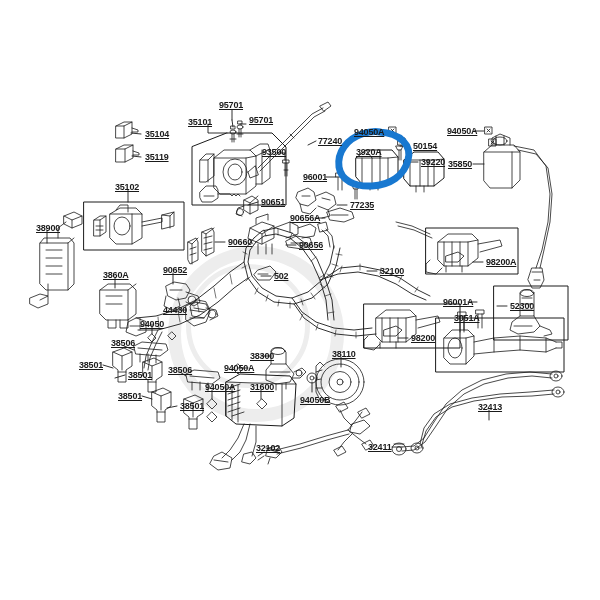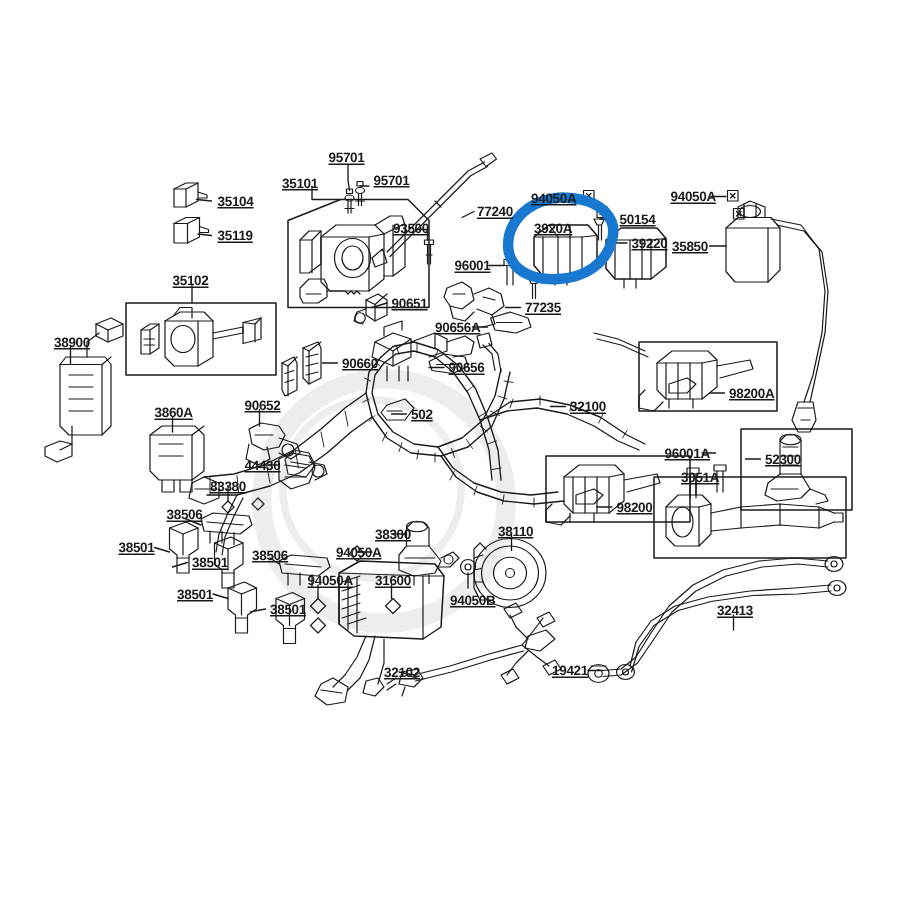--- a/index.html
+++ b/index.html
@@ -511,32 +511,32 @@
   <div class="lbl" style="left:228px;top:238px">90660</div>
   <div class="lbl" style="left:299px;top:241px">90656</div>
   <div class="lbl" style="left:486px;top:258px">98200A</div>
   <div class="lbl" style="left:103px;top:271px">3860A</div>
   <div class="lbl" style="left:163px;top:266px">90652</div>
   <div class="lbl" style="left:274px;top:272px">502</div>
   <div class="lbl" style="left:380px;top:267px">32100</div>
   <div class="lbl" style="left:163px;top:306px">44430</div>
   <div class="lbl" style="left:443px;top:298px">96001A</div>
   <div class="lbl" style="left:510px;top:302px">52300</div>
-  <div class="lbl" style="left:140px;top:320px">83380</div>
+  <div class="lbl" style="left:140px;top:320px">94050</div>
   <div class="lbl" style="left:454px;top:314px">3051A</div>
   <div class="lbl" style="left:411px;top:334px">98200</div>
   <div class="lbl" style="left:111px;top:339px">38506</div>
   <div class="lbl" style="left:250px;top:352px">38300</div>
   <div class="lbl" style="left:332px;top:350px">38110</div>
   <div class="lbl" style="left:79px;top:361px">38501</div>
   <div class="lbl" style="left:128px;top:371px">38501</div>
   <div class="lbl" style="left:168px;top:366px">38506</div>
   <div class="lbl" style="left:224px;top:364px">94050A</div>
   <div class="lbl" style="left:205px;top:383px">94050A</div>
   <div class="lbl" style="left:250px;top:383px">31600</div>
   <div class="lbl" style="left:118px;top:392px">38501</div>
   <div class="lbl" style="left:180px;top:402px">38501</div>
   <div class="lbl" style="left:300px;top:396px">94050B</div>
   <div class="lbl" style="left:478px;top:403px">32413</div>
   <div class="lbl" style="left:256px;top:444px">32102</div>
-  <div class="lbl" style="left:368px;top:443px">19421</div>
+  <div class="lbl" style="left:368px;top:443px">32411</div>
 
 </div>
 
 </body></html>

